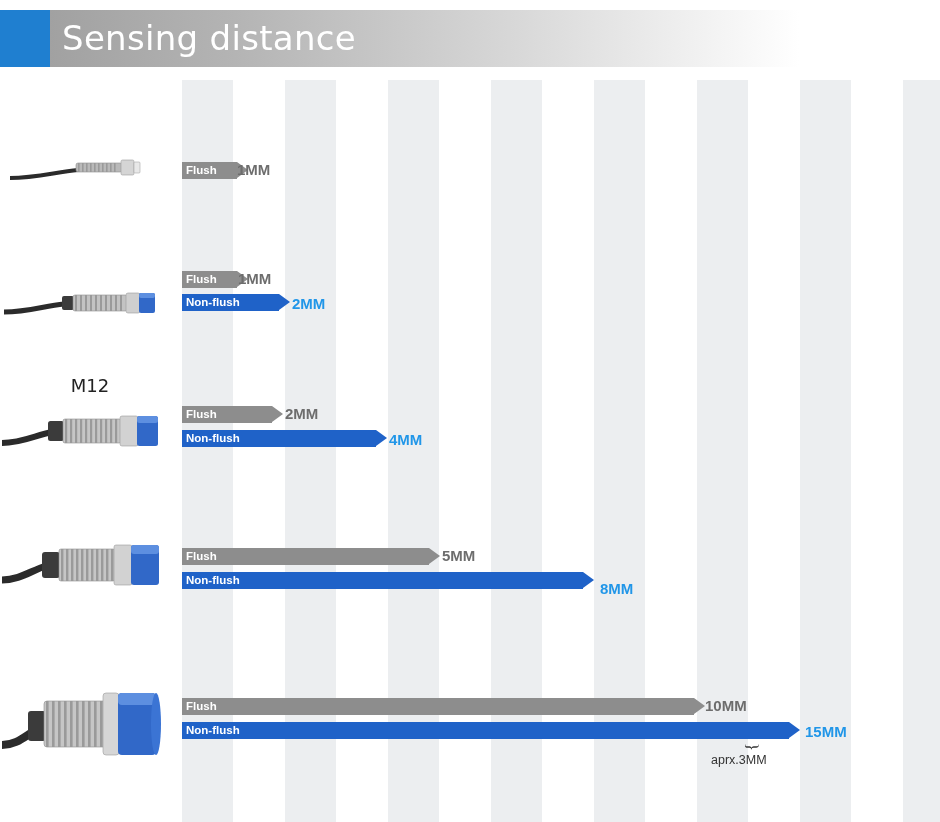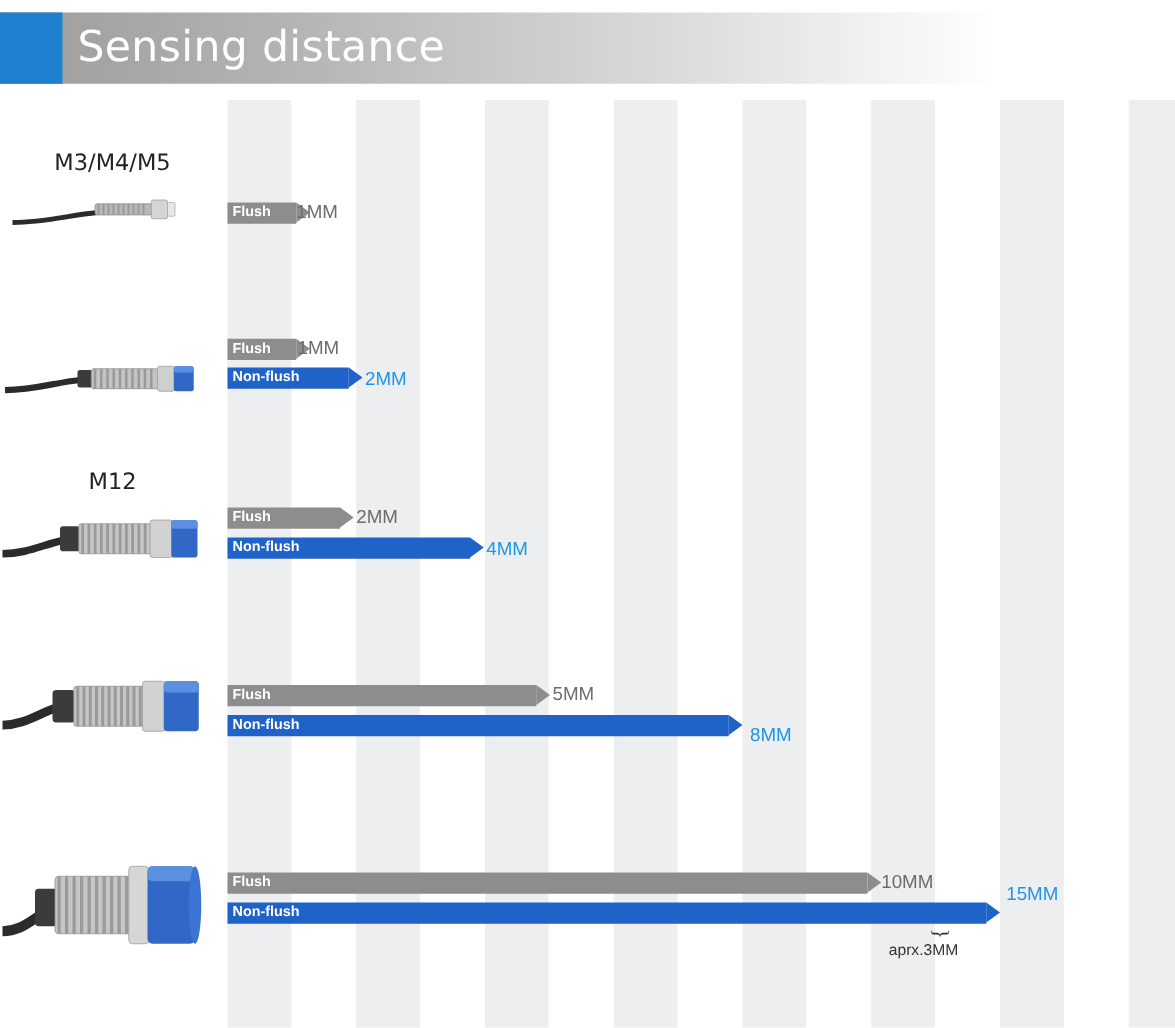--- a/index.html
+++ b/index.html
@@ -59,20 +59,21 @@
   }
   .bar.grey .body{background:#8d8d8d;}
   .bar.grey .tip{border-left:11px solid #8d8d8d;}
   .bar.grey .tag{color:#ffffff;}
   .bar.blue .body{background:#1f62c8;}
   .bar.blue .tip{border-left:11px solid #1f62c8;}
   .bar.blue .tag{color:#ffffff;}
   .bar-value{
     position:absolute;font-size:15px;white-space:nowrap;
     font-family:"Liberation Sans", sans-serif;
+    font-weight:bold;
   }
   .val-grey{color:#6d6d6d;}
   .val-blue{color:#2196e8;}
 
   .break-note{
     position:absolute;font-size:12.5px;color:#333;white-space:nowrap;
     font-family:"Liberation Sans", sans-serif;
   }
   .break-mark{position:absolute;font-size:17px;color:#333;font-family:"Liberation Serif",serif;}
 </style>
@@ -90,21 +91,20 @@
     <div class="stripe" style="left:697px"></div>
     <div class="stripe" style="left:800px"></div>
     <div class="stripe" style="left:903px;width:37px"></div>
   </div>
 
   <div id="header"></div>
   <div id="header-accent"></div>
   <div id="header-title">Sensing distance</div>
 
   <div class="row" style="top:110px;height:100px">
-    <div class="row-label" style="left:0;top:10px;width:180px">M3/M4/M5</div>
 
     <svg class="sensor" style="left:8px;top:40px" width="170" height="40" viewBox="0 0 170 40">
       <path d="M2,28 C28,28 48,22 70,20" stroke="#2b2b2b" stroke-width="4" fill="none"></path>
       <rect x="68" y="13" width="46" height="9" rx="2" fill="#b9b9b9" stroke="#8d8d8d" stroke-width="0.6"></rect>
       <g fill="#9a9a9a">
         <rect x="70" y="13" width="1.6" height="9"></rect>
           <rect x="74" y="13" width="1.6" height="9"></rect>
         <rect x="78" y="13" width="1.6" height="9"></rect>
           <rect x="82" y="13" width="1.6" height="9"></rect>
         <rect x="86" y="13" width="1.6" height="9"></rect>
@@ -272,19 +272,19 @@
       <div class="tip" style="left:512px"></div>
       <div class="tag">Flush</div>
     </div>
     <div class="bar-value val-grey" style="left:705px;top:52px">10MM</div>
 
     <div class="bar blue" style="left:182px;top:77px;width:618px">
       <div class="body" style="width:607px"></div>
       <div class="tip" style="left:607px"></div>
       <div class="tag">Non-flush</div>
     </div>
-    <div class="bar-value val-blue" style="left:805px;top:62px">15MM</div>
+    <div class="bar-value val-blue" style="left:805px;top:78px">15MM</div>
 
     <div class="break-mark" style="left:748px;top:92px;transform:rotate(-90deg);">{</div>
     <div class="break-note" style="left:711px;top:108px">aprx.3MM</div>
   </div>
 
 </div>
 
 </body></html>

